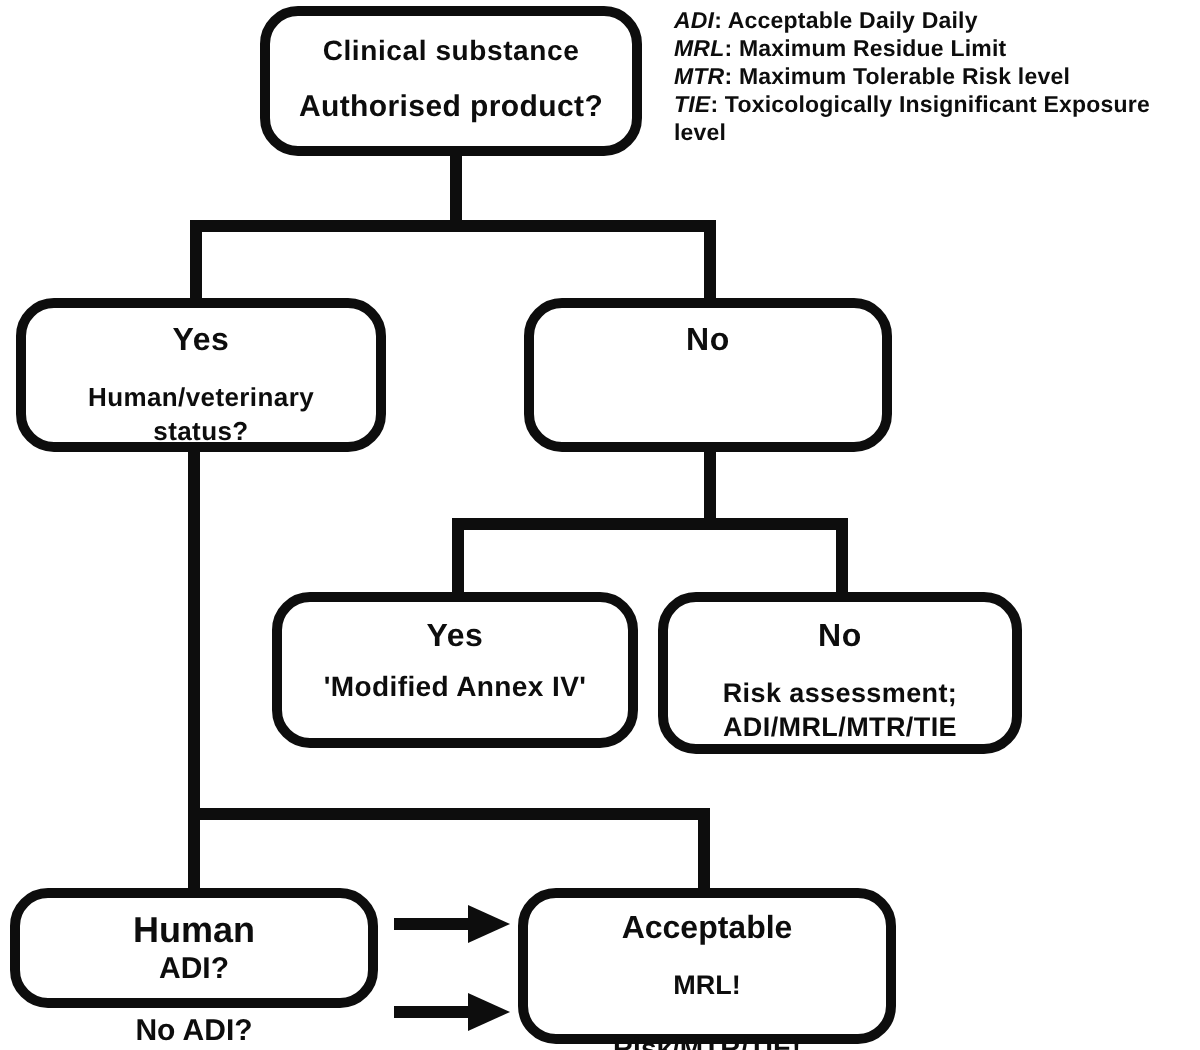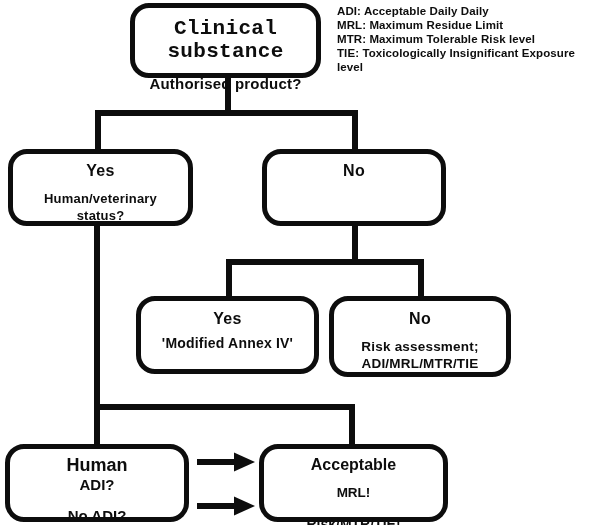--- a/index.html
+++ b/index.html
@@ -26,55 +26,55 @@
     flex-direction: column;
     align-items: center;
     text-align: center;
     color: #0d0d0d;
   }
   .answer   { font-size: 16px; letter-spacing: .3px; }
   .question { font-size: 13px; line-height: 1.32; letter-spacing: .2px; }
   .outcome  { font-size: 13.5px; line-height: 1.25; letter-spacing: .2px; }
 
   #node-clinical   { left: 130px; top: 3px;   width: 191px; height: 75px; padding-top: 9px; }
-  #node-clinical .big { font-size: 21px; letter-spacing: .3px; font-family: Liberation Mono, monospace; }
+  #node-clinical .big { font-size: 14px; letter-spacing: .3px; }
   #node-clinical .question { font-size: 15px; margin-top: 11px; }
 
   #node-auth-yes   { left: 8px;   top: 149px; width: 185px; height: 77px; padding-top: 8px; }
   #node-auth-yes .question { margin-top: 10px; }
 
   #node-auth-no    { left: 262px; top: 149px; width: 184px; height: 77px; padding-top: 8px; }
   #node-auth-no .question { margin-top: 10px; }
 
   #node-harm-yes   { left: 136px; top: 296px; width: 183px; height: 78px; padding-top: 9px; }
   #node-harm-yes .outcome { margin-top: 7px; font-size: 14px; }
 
   #node-harm-no    { left: 329px; top: 296px; width: 182px; height: 81px; padding-top: 9px; }
   #node-harm-no .outcome { margin-top: 11px; }
 
-  #node-human      { left: 5px;   top: 444px; width: 184px; height: 78px; padding-top: 6px; }
+  #node-human      { left: 5px;   top: 444px; width: 184px; height: 60px; padding-top: 6px; }
   #node-human .big { font-size: 18px; }
   #node-human .sub1 { font-size: 15px; margin-top: 0px; }
   #node-human .sub2 { font-size: 15px; margin-top: 14px; }
 
   #node-veterinary { left: 259px; top: 444px; width: 189px; height: 78px; padding-top: 7px; }
   #node-veterinary .big { font-size: 16px; }
   #node-veterinary .sub1 { font-size: 13.5px; margin-top: 11px; }
   #node-veterinary .sub2 { font-size: 14px; margin-top: 16px; }
 
   
   #legend {
     position: absolute;
     left: 337px; top: 4px;
     width: 260px;
     font-size: 11.5px;
     line-height: 14px;
     letter-spacing: .1px;
   }
-  #legend .abbr { }
+  #legend .abbr { font-style: italic; }
 
   
   .line { position: absolute; background: #0d0d0d; }
 
   #l-top-stub      { left: 225px; top: 74px;  width: 6px;   height: 42px; }
   #l-branch1-h     { left: 95px;  top: 110px; width: 263px; height: 6px;  }
   #l-yes-drop      { left: 95px;  top: 112px; width: 6px;   height: 40px; }
   #l-no-drop       { left: 352px; top: 112px; width: 6px;   height: 40px; }
   #l-yes-long      { left: 94px;  top: 222px; width: 6px;   height: 188px; }
   #l-bottom-h      { left: 94px;  top: 404px; width: 261px; height: 6px;  }

